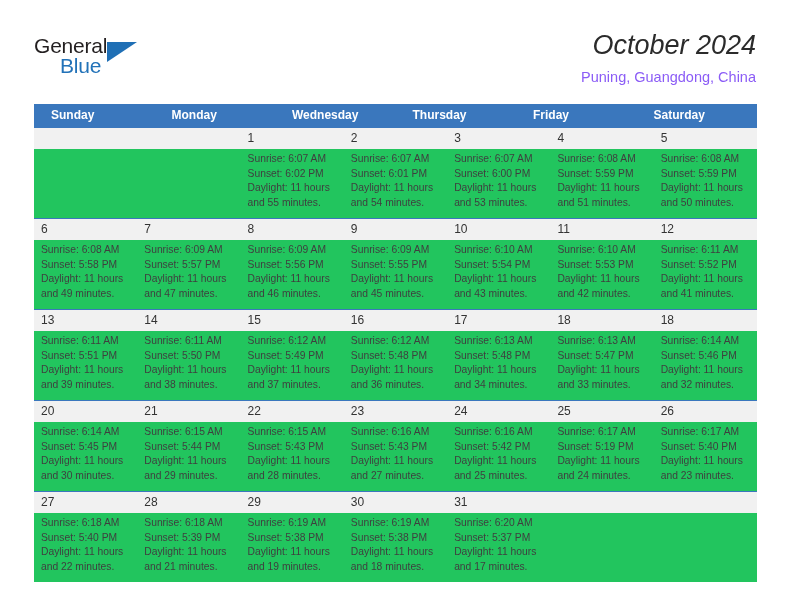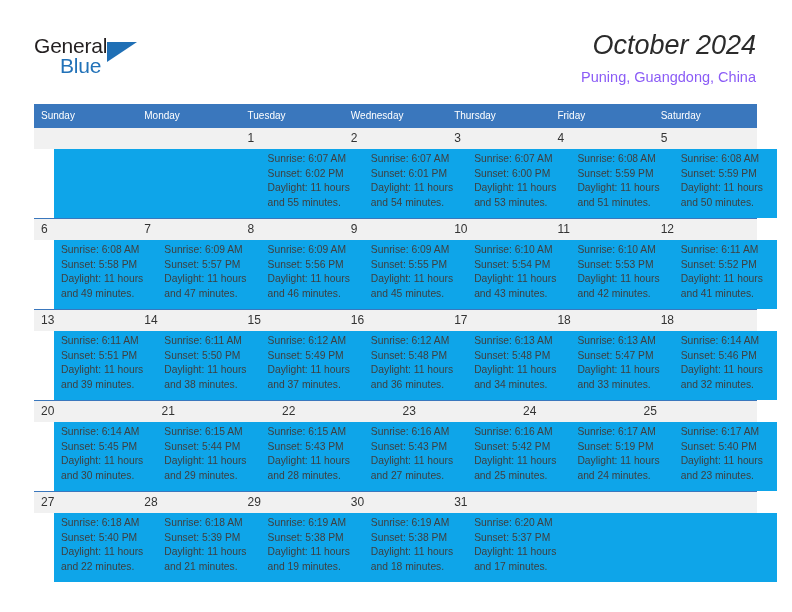--- a/index.html
+++ b/index.html
@@ -94,45 +94,45 @@
     width: 723px;
   }
   .weekday-row {
     display: flex;
     width: 100%;
     background: #3a77bd;
   }
   .weekday {
     flex: 1 1 0;
     box-sizing: border-box;
-    padding: 4px 0 5px 7px;
+    padding: 4px 0 5px 17px;
     color: #ffffff;
-    font-size: 10px;
+    font-size: 12px;
     line-height: 15px;
     white-space: nowrap;
     overflow: hidden;
+    font-weight: bold;
   }
 
   .week {
     width: 100%;
     border-top: 1px solid #3a77bd;
   }
   .week:first-of-type {
     border-top: none;
   }
   .week-nums {
     display: flex;
     width: 100%;
     background: #f1f1f1;
   }
   .week-body {
     display: flex;
     width: 100%;
-    background: #0ea5e9;
-    margin-left: 20px;
+    background: #22c55e;
   }
   .daynum {
     flex: 1 1 0;
     box-sizing: border-box;
     padding: 3px 0 3px 7px;
     font-size: 12px;
     line-height: 15px;
     color: #333333;
     height: 21px;
     overflow: hidden;
@@ -171,21 +171,20 @@
       <div class="cal-title">October 2024</div>
       <div class="cal-subtitle">Puning, Guangdong, China</div>
     </div>
 
   </div>
 
   <div class="calendar">
     <div class="weekday-row" id="weekday-row">
         <div class="weekday">Sunday</div>
         <div class="weekday">Monday</div>
-        <div class="weekday">Tuesday</div>
         <div class="weekday">Wednesday</div>
         <div class="weekday">Thursday</div>
         <div class="weekday">Friday</div>
         <div class="weekday">Saturday</div>
       </div>
     <div id="weeks-container">
         <div class="week">
           <div class="week-nums">
             <div class="daynum empty"></div>
             <div class="daynum empty"></div>
@@ -341,20 +340,21 @@
           </div>
         </div>
         <div class="week">
           <div class="week-nums">
             <div class="daynum">20</div>
             <div class="daynum">21</div>
             <div class="daynum">22</div>
             <div class="daynum">23</div>
             <div class="daynum">24</div>
             <div class="daynum">25</div>
+            <div class="daynum">26</div>
           </div>
           <div class="week-body">
             <div class="daycell">
               <div class="line">Sunrise: 6:14 AM</div>
               <div class="line">Sunset: 5:45 PM</div>
               <div class="line">Daylight: 11 hours</div>
               <div class="line">and 30 minutes.</div>
             </div>
             <div class="daycell">
               <div class="line">Sunrise: 6:15 AM</div>

